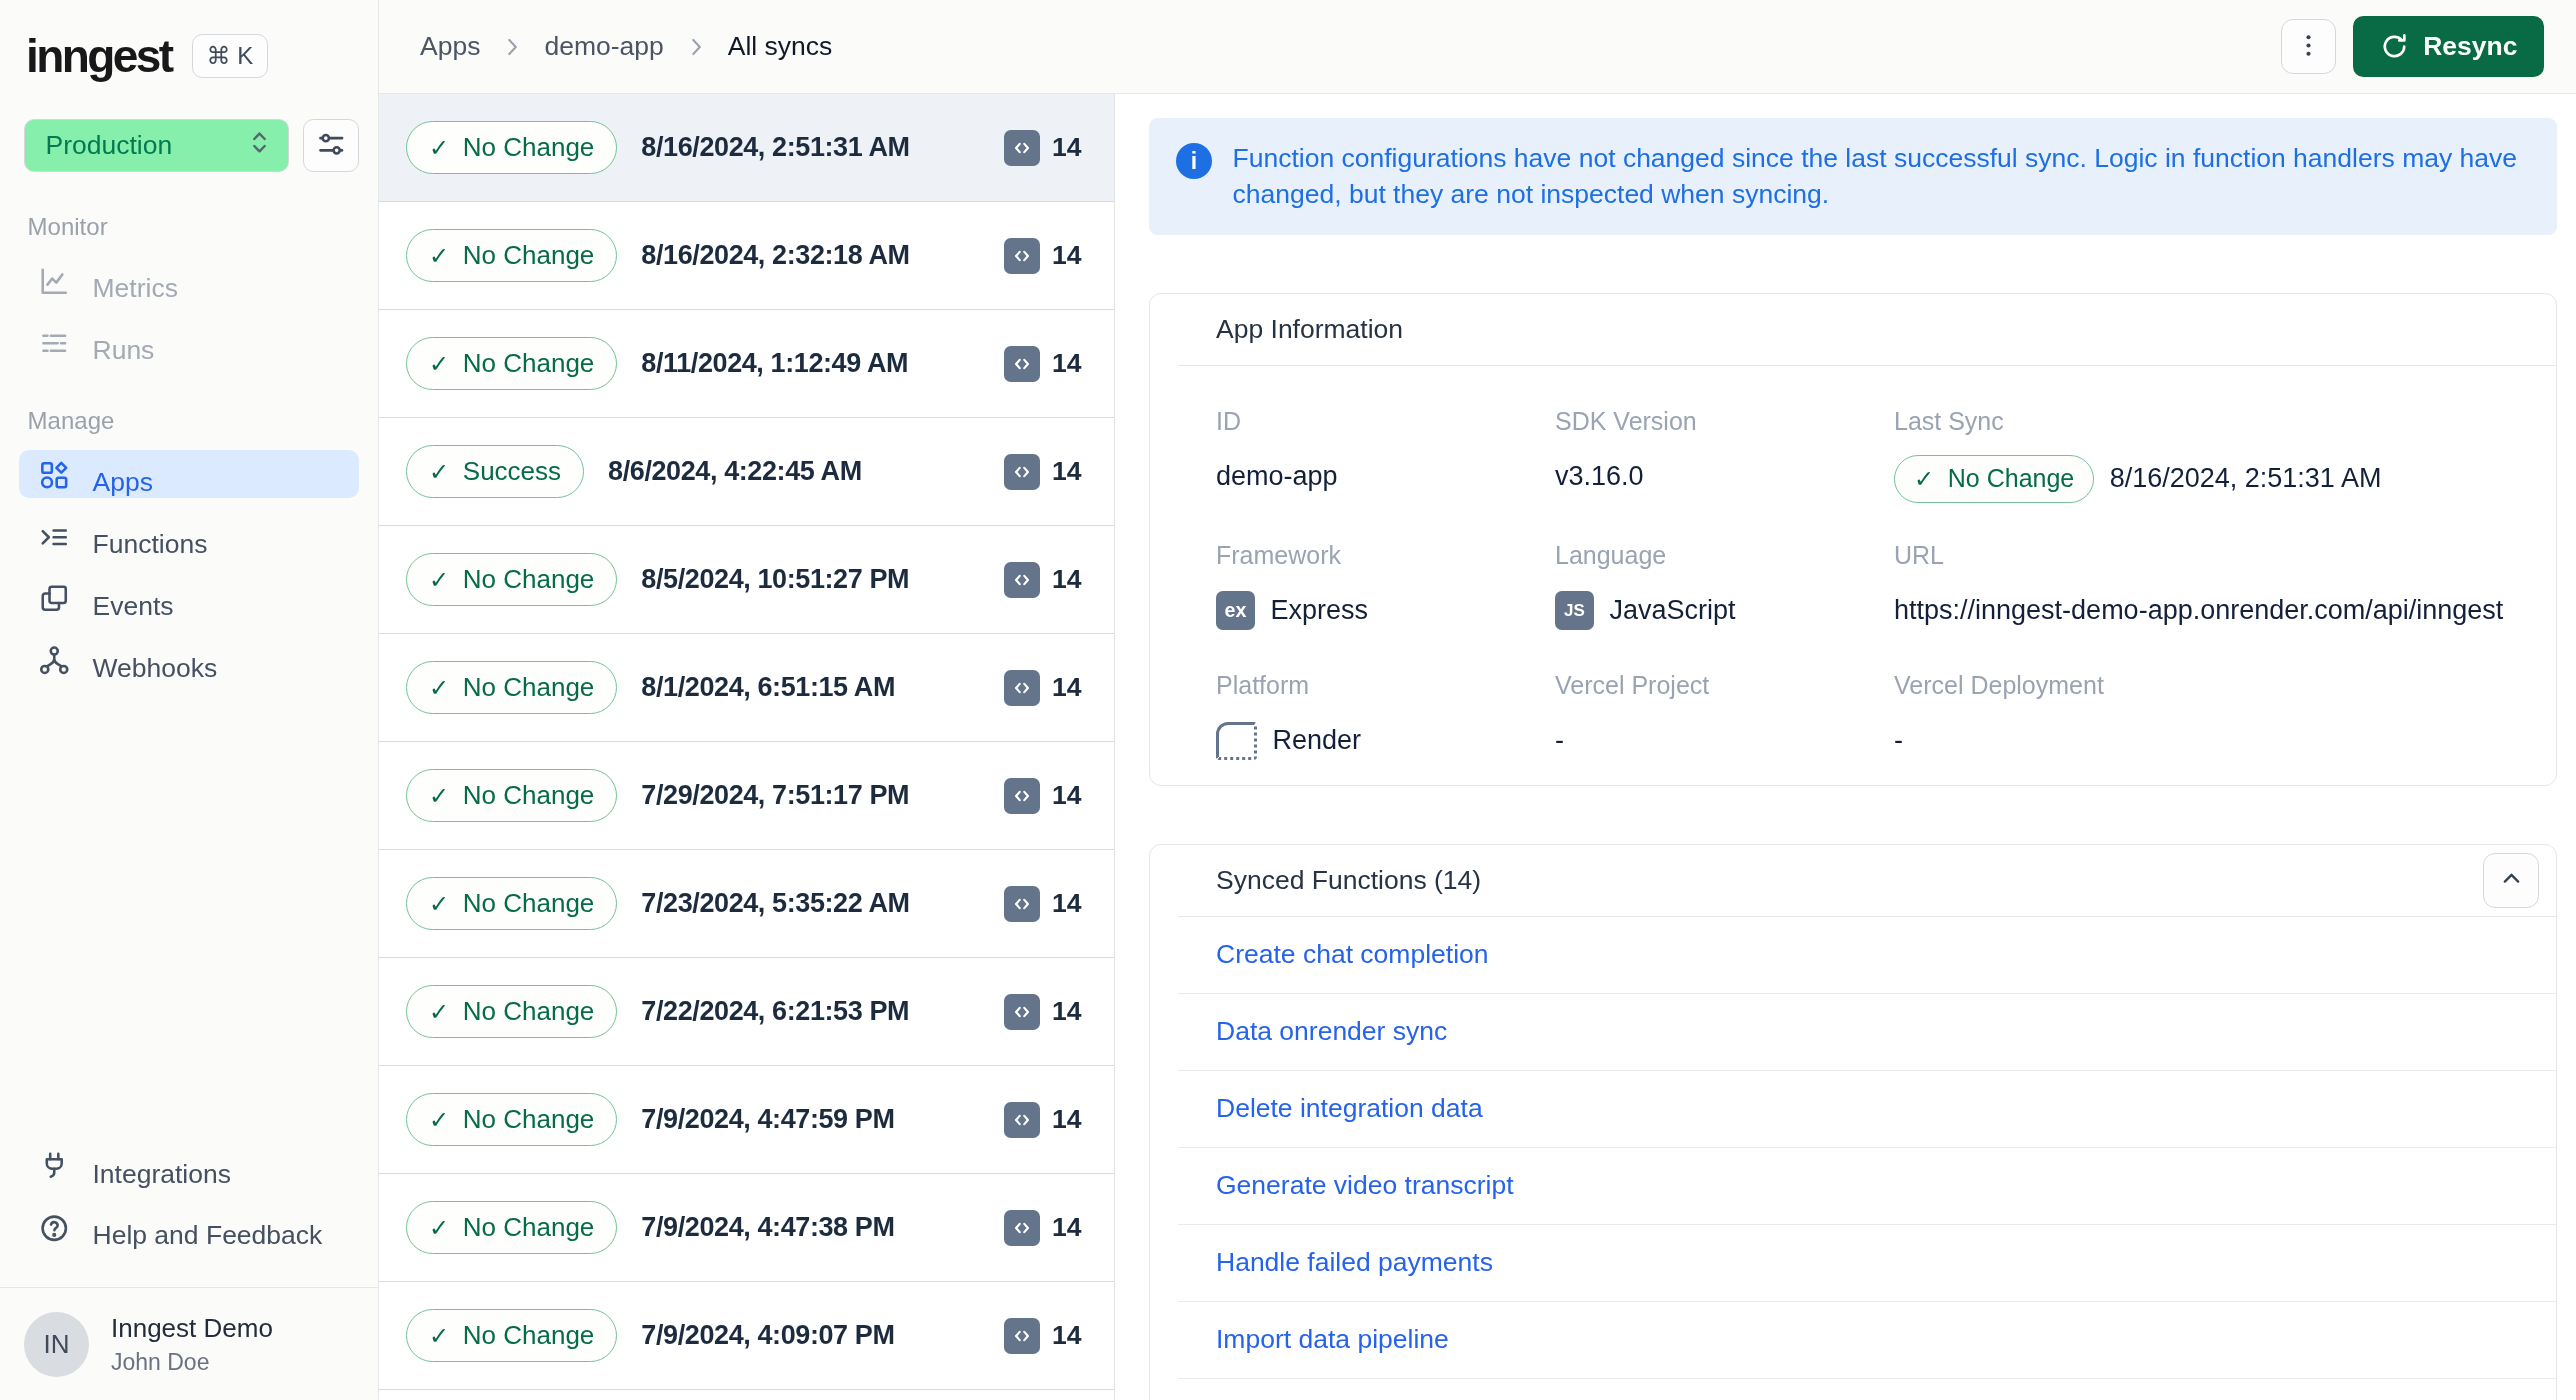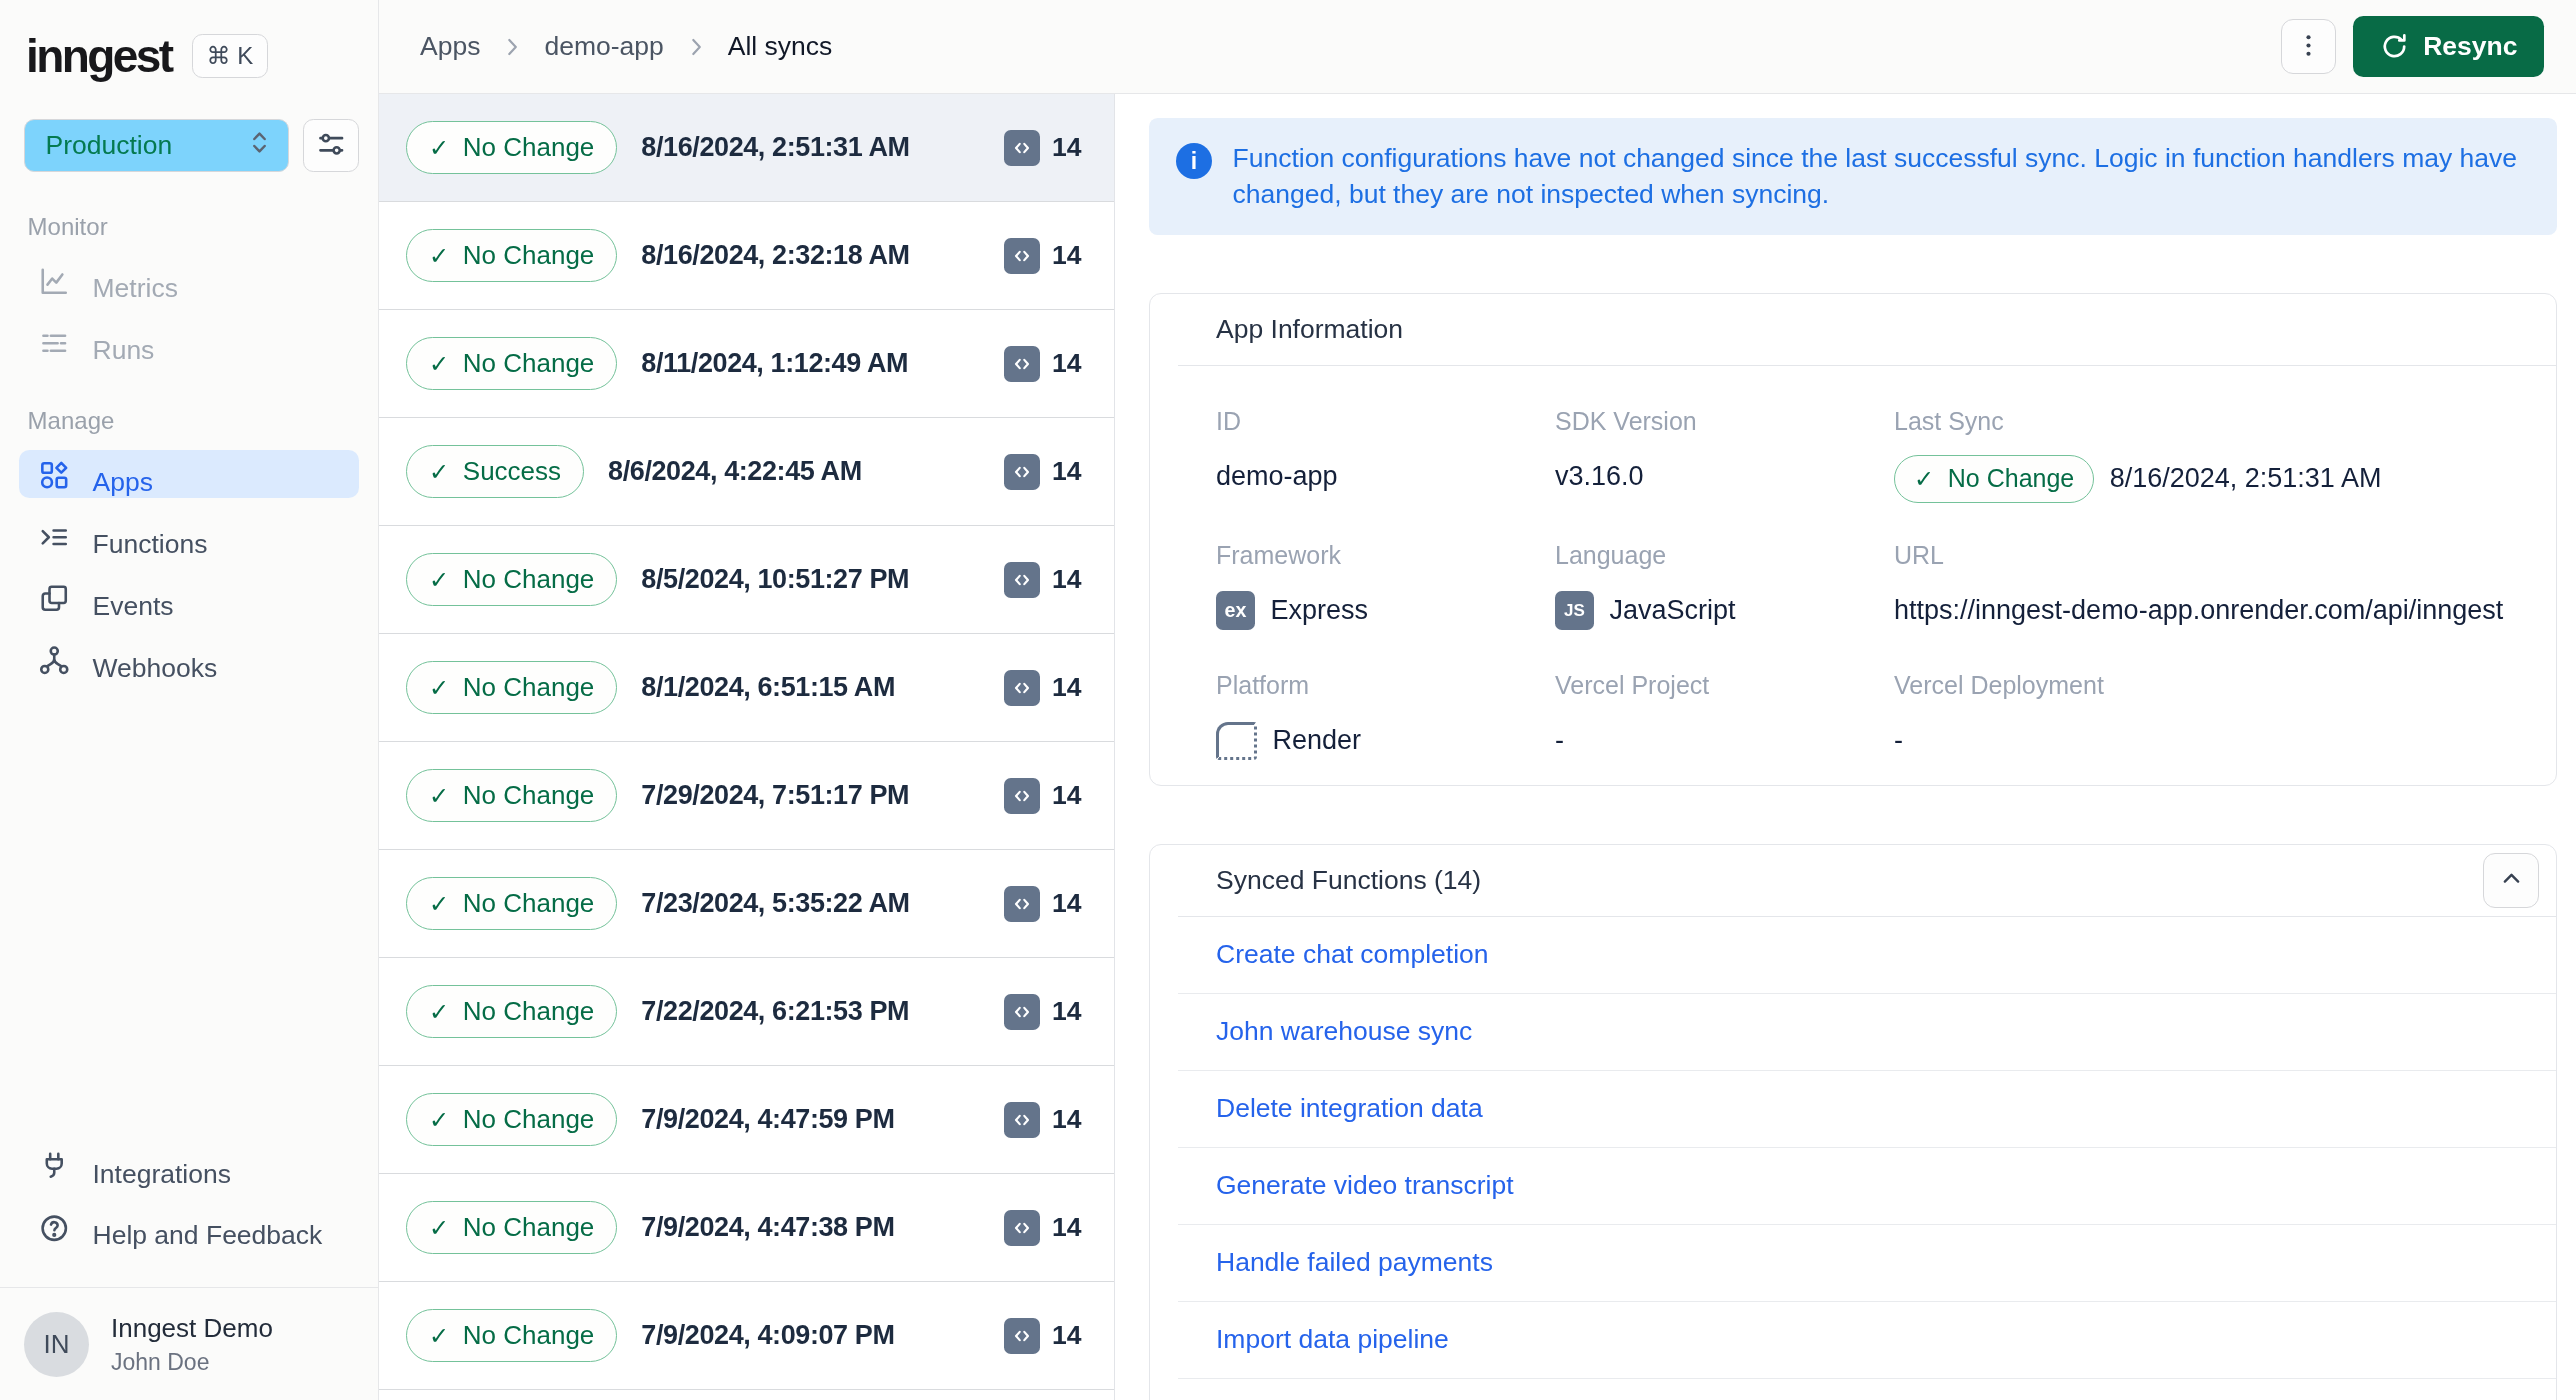--- a/index.html
+++ b/index.html
@@ -8,21 +8,21 @@
   .app { display:flex; width:100%; height:100%; }
 
   
   .sidebar { width:379px; flex:0 0 379px; background:#fbfbfa; border-right:1.7px solid #e6e7e9;
     display:flex; flex-direction:column; }
   .logo-row { display:flex; align-items:center; gap:20.5px; padding:29px 0 0 26px; }
   .logo { font-size:46px; font-weight:800; letter-spacing:-2.6px; color:#18181b;text-align:right; }
   .kbd-badge { display:inline-flex; align-items:center; gap:6.8px; border:1.7px solid #d6d7da;
     border-radius:10.3px; padding:6.8px 13.7px; font-size:24px; color:#3f4a5a; background:#fdfdfd; cursor:pointer; }
   .env-row { display:flex; gap:13.7px; padding:0 19px 0 24px; margin-top:36px; }
-  .env-select { flex:1; height:53px; border:1.7px solid #d6d7da; border-radius:10.3px; background:#7dd3fc;
+  .env-select { flex:1; height:53px; border:1.7px solid #d6d7da; border-radius:10.3px; background:#86efac;
     display:flex; align-items:center; justify-content:space-between; padding:0 13.7px 0 20.5px;
     color:#057a50; font-size:26.5px; font-weight:500; cursor:pointer; }
   .env-select svg { color:#5b6472; }
   .icon-btn-sq { width:56px; height:53px; border:1.7px solid #d6d7da; border-radius:10.3px; background:#fdfdfd;
     display:flex; align-items:center; justify-content:center; color:#3f4a5a; cursor:pointer; }
   .nav { padding:0 19px; }
   .nav-label { margin:41px 0 15.4px 8.6px; color:#9aa1ab; font-size:24px; }
   .nav-item { display:flex; align-items:flex-end; gap:22px; height:48px; padding-left:19px;
     border-radius:10.3px; font-size:26.5px; color:#455061; margin-bottom:13.7px; cursor:pointer; }
   .nav-item.disabled { color:#a3aab4; }
@@ -585,21 +585,21 @@
                   </svg>
               </span>
             </div>
           </div>
           <div>
   <div class="fn-row">
     <a class="fn-link">Create chat completion</a>
   </div>
 
   <div class="fn-row">
-    <a class="fn-link">John warehouse sync</a>
+    <a class="fn-link">Data onrender sync</a>
   </div>
 
   <div class="fn-row">
     <a class="fn-link">Delete integration data</a>
   </div>
 
   <div class="fn-row">
     <a class="fn-link">Generate video transcript</a>
   </div>
 

